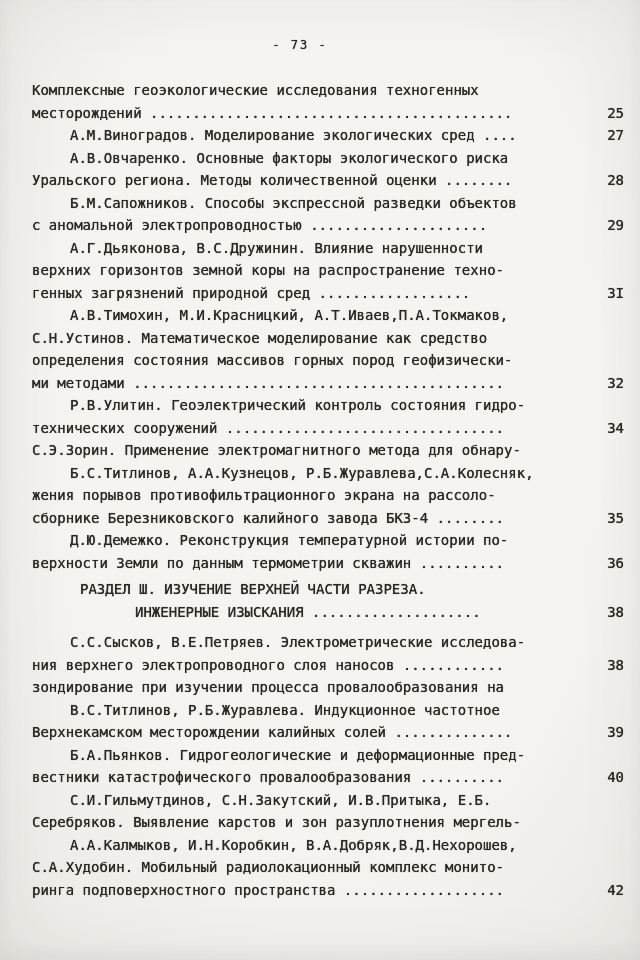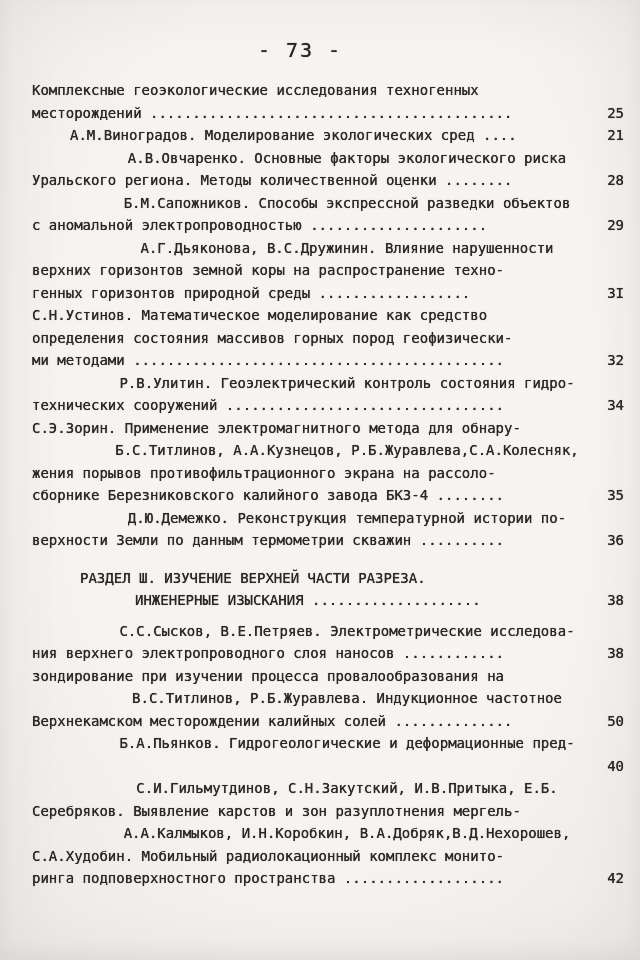--- a/index.html
+++ b/index.html
@@ -19,21 +19,21 @@
     background: radial-gradient(ellipse at 52% 42%, var(--paper, #f5f4f1) 55%, #eae8e4 100%);
     box-shadow: inset 0 0 70px rgba(60,58,52,0.06), inset 0 -8px 16px rgba(60,58,52,0.05);
     color: var(--ink, #2b2823);
   }
   .page-num-header {
     position: absolute;
     top: 38px;
     left: 0;
     width: 600px;
     text-align: center;
-    font-size: 20px;
+    font-size: 12px;
     letter-spacing: 2px;
     text-shadow: 0 0 0.8px currentColor;
   }
   .toc {
     position: absolute;
     top: 79px;
     left: 32px;
     right: 16px;
   }
   .toc-line {
@@ -46,59 +46,60 @@
   }
   .toc-line .t {
     flex: 0 1 auto;
     overflow: hidden;
   }
   .toc-line .p {
     margin-left: auto;
     padding-left: 6px;
     flex: 0 0 auto;
   }
-  .toc-line.indent    { padding-left: 38px; justify-content: center; }
-  .toc-line.section-1 { padding-left: 48px; margin-top: 15px; }
+  .toc-line.indent    { padding-left: 38px; }
+  .toc-line.section-1 { padding-left: 48px; margin-top: 4px; }
   .toc-line.section-2 { padding-left: 103px; margin-bottom: 8px; gap: 11px; }
 </style>
 </head>
 <body>
 
 <div class="page" style="--paper: #f5f4f1; --ink: #2b2823;">
   <div class="page-num-header">- 73 -</div>
   <div class="toc" id="toc">
       <div class="toc-line body"><span class="t">Комплексные геоэкологические исследования техногенных</span></div>
       <div class="toc-line body"><span class="t">месторождений ...........................................</span><span class="p">25</span></div>
-      <div class="toc-line indent"><span class="t">А.М.Виноградов. Моделирование экологических сред ....</span><span class="p">21</span></div>
+      <div class="toc-line indent"><span class="t">А.М.Виноградов. Моделирование экологических сред ....</span><span class="p">27</span></div>
       <div class="toc-line indent"><span class="t">А.В.Овчаренко. Основные факторы экологического риска</span></div>
       <div class="toc-line body"><span class="t">Уральского региона. Методы количественной оценки ........</span><span class="p">28</span></div>
       <div class="toc-line indent"><span class="t">Б.М.Сапожников. Способы экспрессной разведки объектов</span></div>
       <div class="toc-line body"><span class="t">с аномальной электропроводностью .....................</span><span class="p">29</span></div>
       <div class="toc-line indent"><span class="t">А.Г.Дьяконова, В.С.Дружинин. Влияние нарушенности</span></div>
       <div class="toc-line body"><span class="t">верхних горизонтов земной коры на распространение техно-</span></div>
-      <div class="toc-line body"><span class="t">генных горизонтов природной среды ..................</span><span class="p">3I</span></div>
+      <div class="toc-line body"><span class="t">генных загрязнений природной сред ..................</span><span class="p">3I</span></div>
+      <div class="toc-line indent"><span class="t">А.В.Тимохин, М.И.Красницкий, А.Т.Иваев,П.А.Токмаков,</span></div>
       <div class="toc-line body"><span class="t">С.Н.Устинов. Математическое моделирование как средство</span></div>
       <div class="toc-line body"><span class="t">определения состояния массивов горных пород геофизически-</span></div>
       <div class="toc-line body"><span class="t">ми методами ............................................</span><span class="p">32</span></div>
       <div class="toc-line indent"><span class="t">Р.В.Улитин. Геоэлектрический контроль состояния гидро-</span></div>
       <div class="toc-line body"><span class="t">технических сооружений .................................</span><span class="p">34</span></div>
       <div class="toc-line body"><span class="t">С.Э.Зорин. Применение электромагнитного метода для обнару-</span></div>
       <div class="toc-line indent"><span class="t">Б.С.Титлинов, А.А.Кузнецов, Р.Б.Журавлева,С.А.Колесняк,</span></div>
       <div class="toc-line body"><span class="t">жения порывов противофильтрационного экрана на рассоло-</span></div>
       <div class="toc-line body"><span class="t">сборнике Березниковского калийного завода БКЗ-4 ........</span><span class="p">35</span></div>
       <div class="toc-line indent"><span class="t">Д.Ю.Демежко. Реконструкция температурной истории по-</span></div>
       <div class="toc-line body"><span class="t">верхности Земли по данным термометрии скважин ..........</span><span class="p">36</span></div>
       <div class="toc-line section-1"><span class="t">РАЗДЕЛ Ш. ИЗУЧЕНИЕ ВЕРХНЕЙ ЧАСТИ РАЗРЕЗА.</span></div>
       <div class="toc-line section-2"><span class="t">ИНЖЕНЕРНЫЕ ИЗЫСКАНИЯ ....................</span><span class="p">38</span></div>
       <div class="toc-line indent"><span class="t">С.С.Сысков, В.Е.Петряев. Электрометрические исследова-</span></div>
       <div class="toc-line body"><span class="t">ния верхнего электропроводного слоя наносов ............</span><span class="p">38</span></div>
       <div class="toc-line body"><span class="t">зондирование при изучении процесса провалообразования на</span></div>
       <div class="toc-line indent"><span class="t">В.С.Титлинов, Р.Б.Журавлева. Индукционное частотное</span></div>
-      <div class="toc-line body"><span class="t">Верхнекамском месторождении калийных солей ..............</span><span class="p">50</span></div>
+      <div class="toc-line body"><span class="t">Верхнекамском месторождении калийных солей ..............</span><span class="p">39</span></div>
       <div class="toc-line indent"><span class="t">Б.А.Пьянков. Гидрогеологические и деформационные пред-</span></div>
-      <div class="toc-line body"><span class="p">40</span></div>
+      <div class="toc-line body"><span class="t">вестники катастрофического провалообразования ..........</span><span class="p">40</span></div>
       <div class="toc-line indent"><span class="t">С.И.Гильмутдинов, С.Н.Закутский, И.В.Притыка, Е.Б.</span></div>
       <div class="toc-line body"><span class="t">Серебряков. Выявление карстов и зон разуплотнения мергель-</span></div>
       <div class="toc-line indent"><span class="t">А.А.Калмыков, И.Н.Коробкин, В.А.Добряк,В.Д.Нехорошев,</span></div>
       <div class="toc-line body"><span class="t">С.А.Худобин. Мобильный радиолокационный комплекс монито-</span></div>
       <div class="toc-line body"><span class="t">ринга подповерхностного пространства ...................</span><span class="p">42</span></div>
     </div>
 </div>
 
 </body></html>

